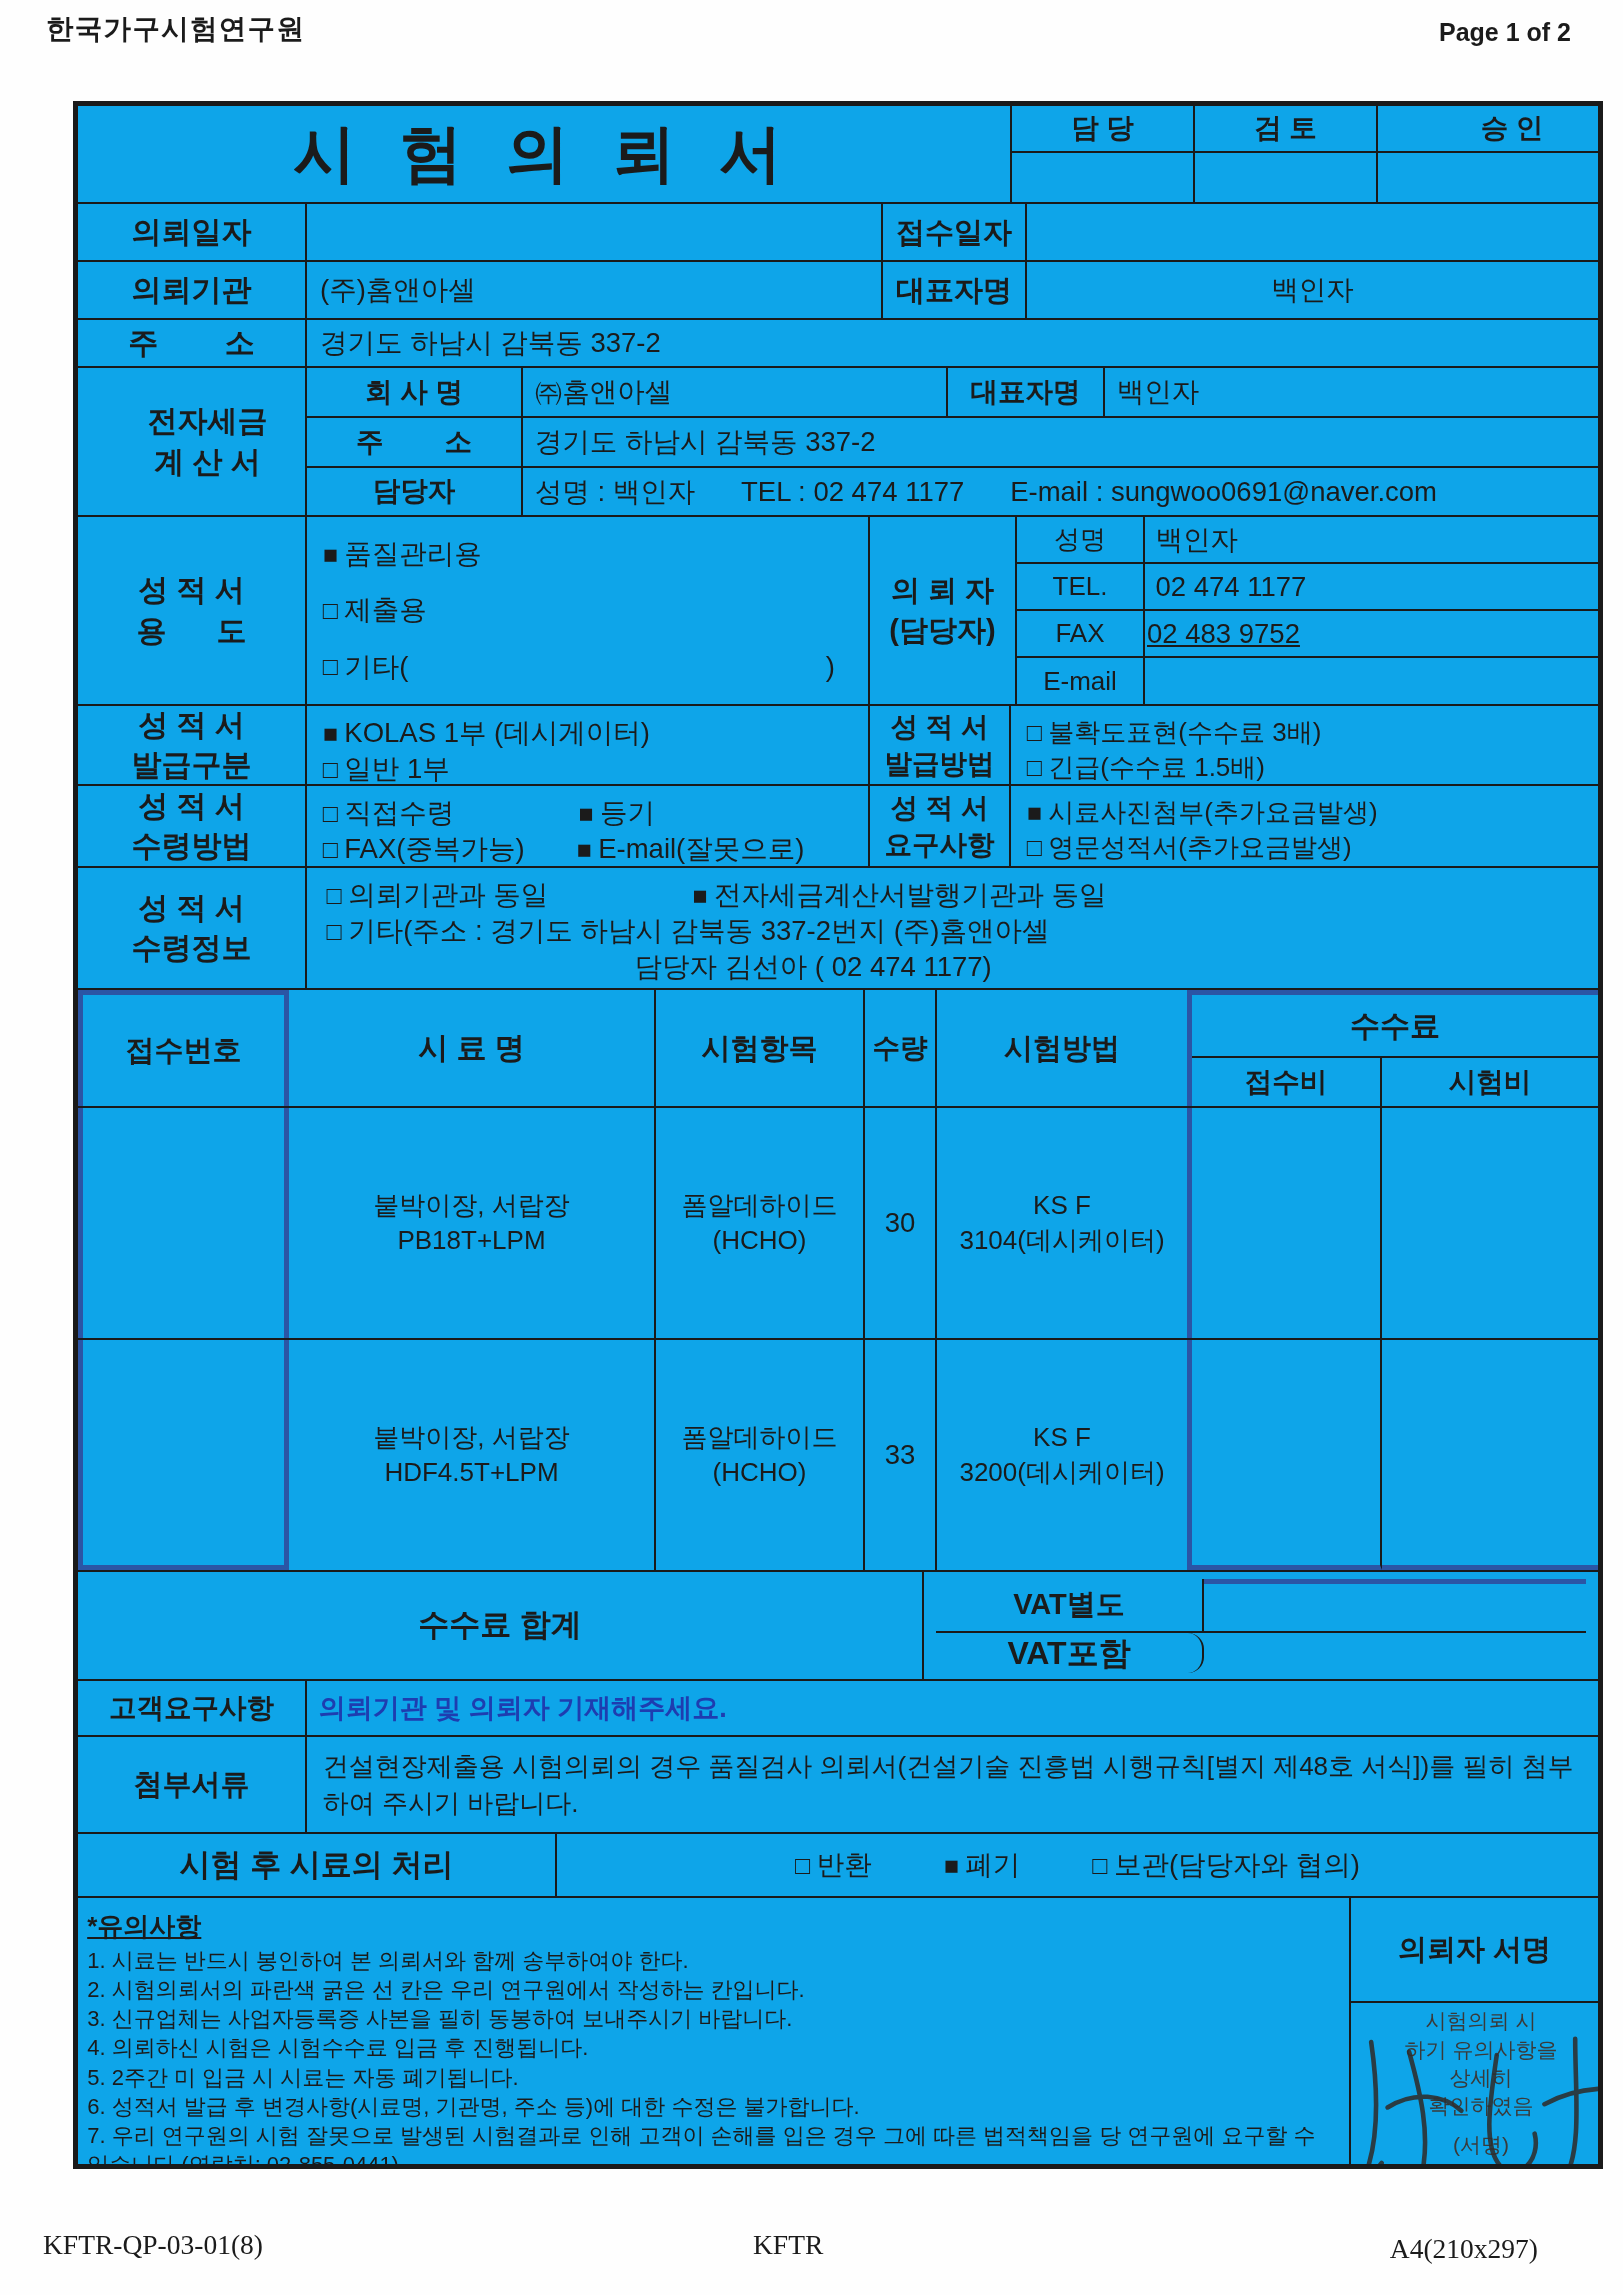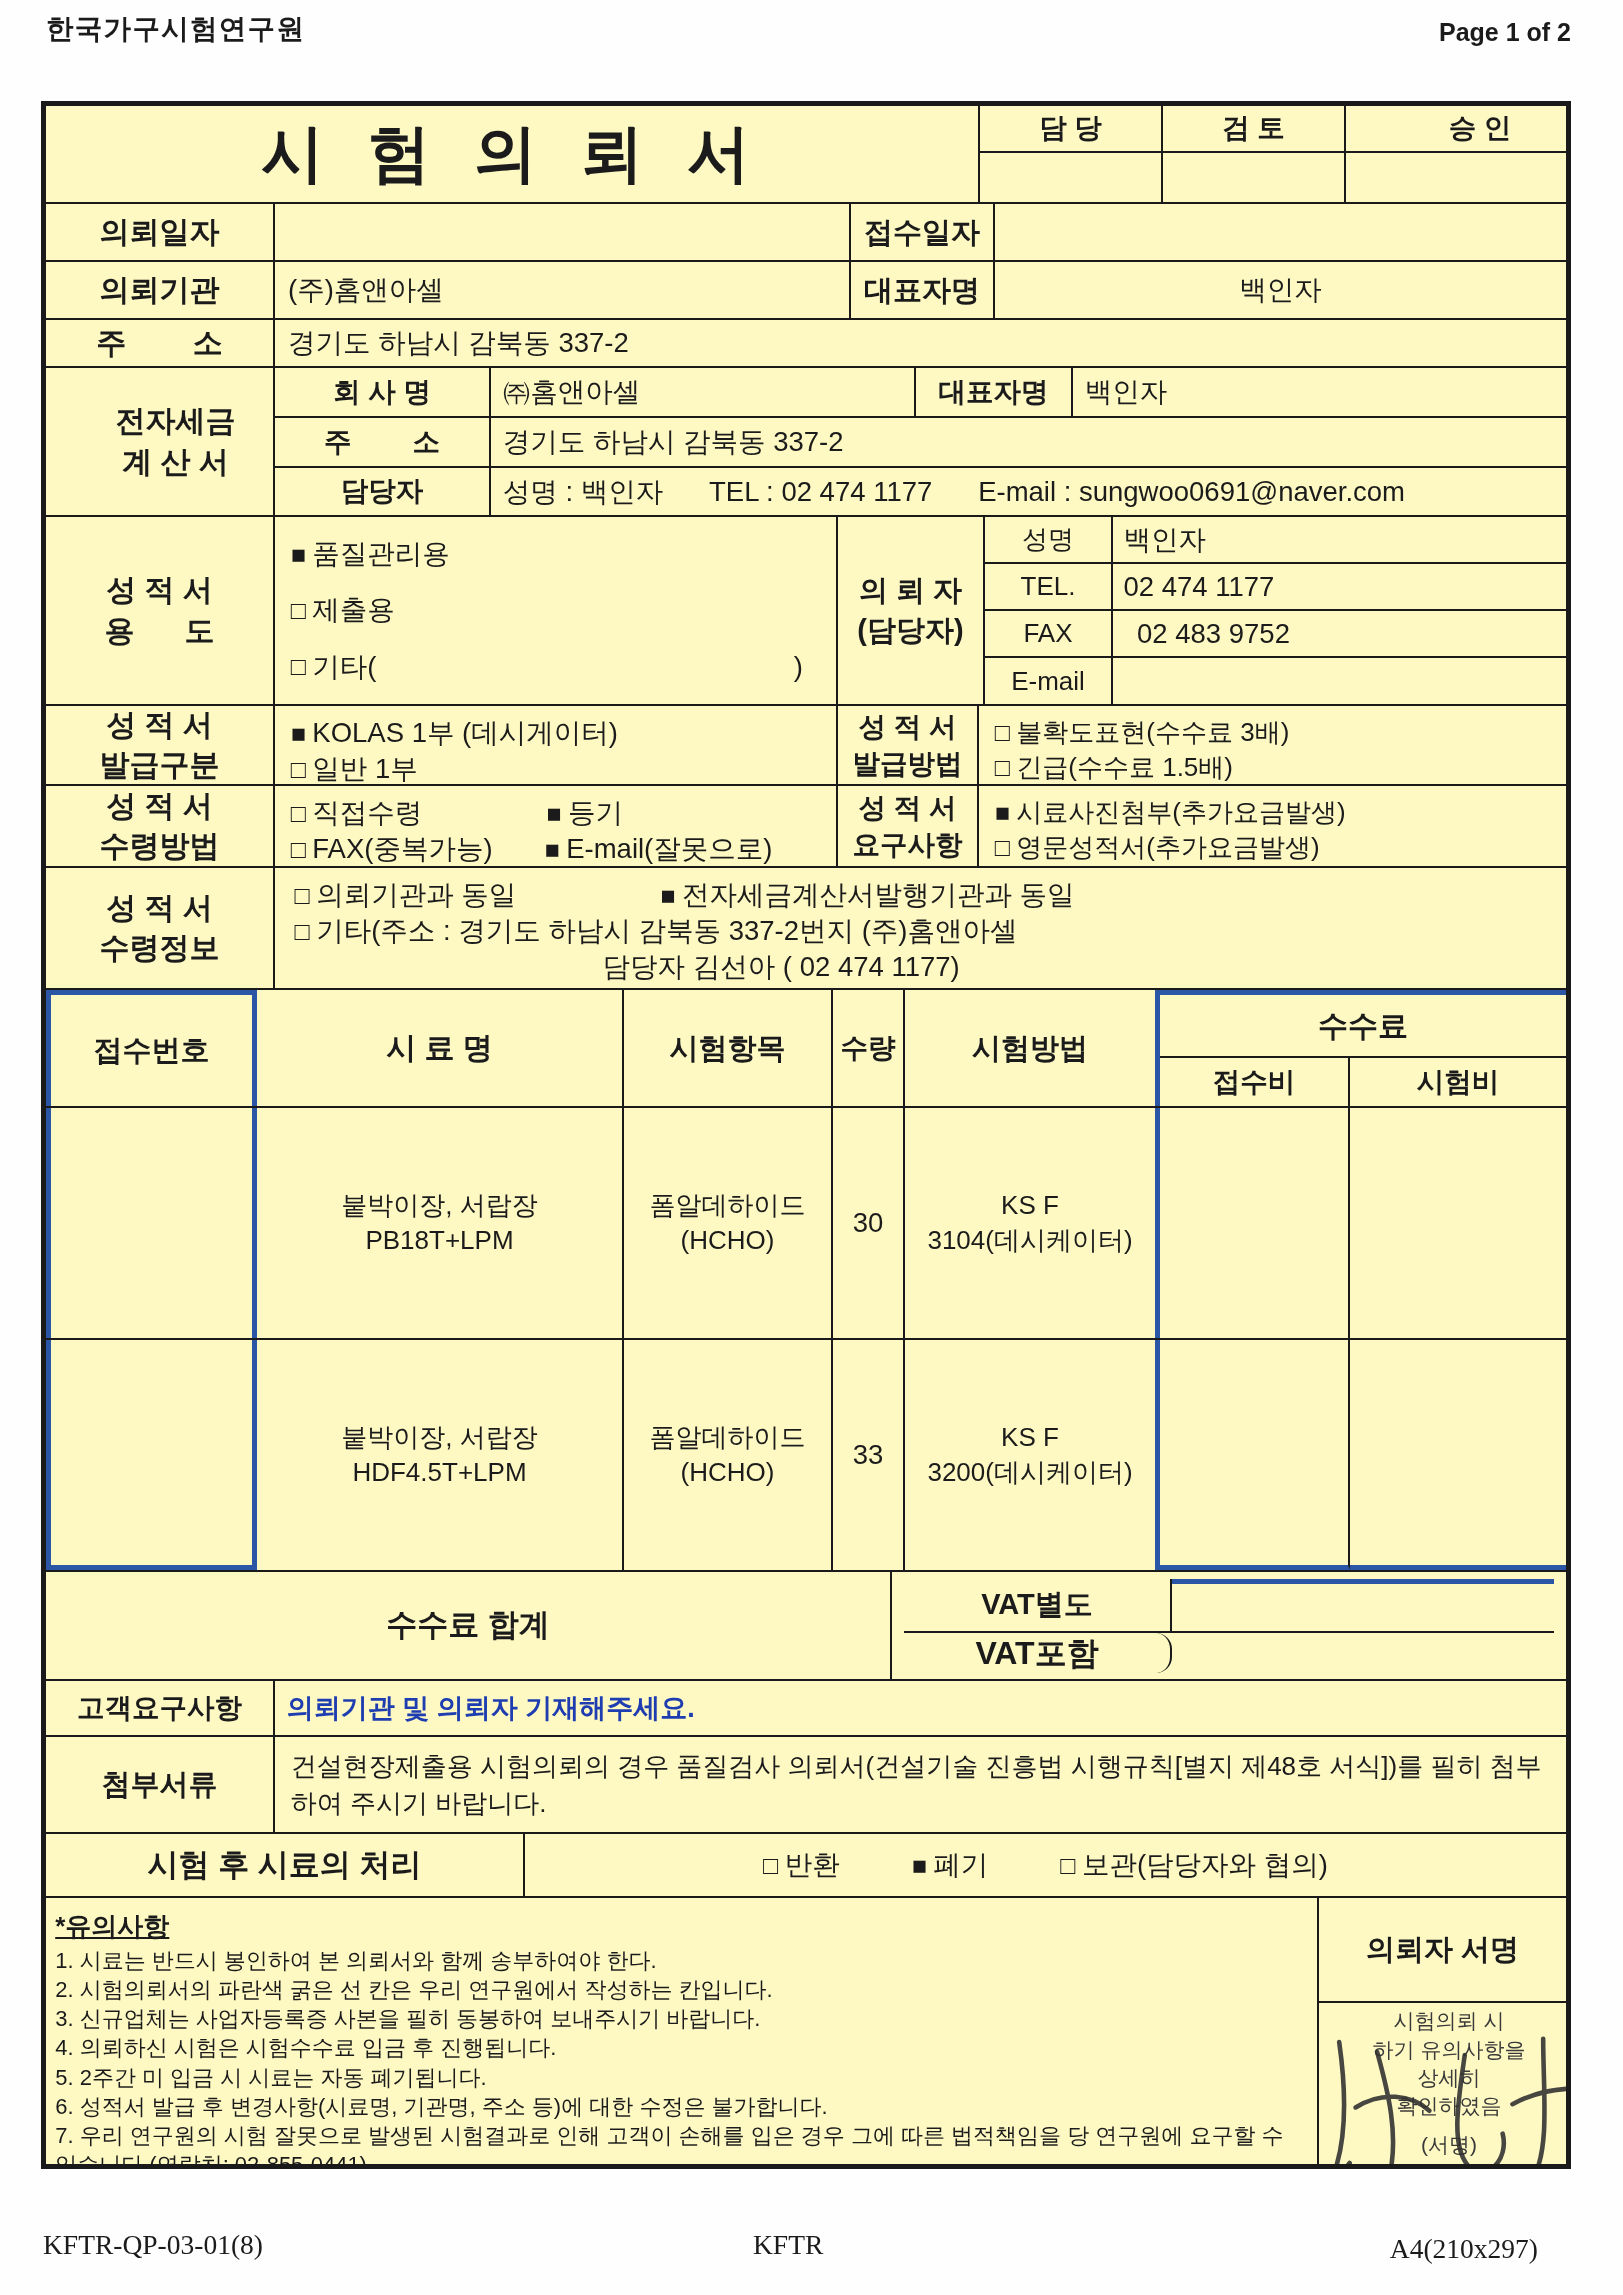--- a/index.html
+++ b/index.html
@@ -16,24 +16,24 @@
     background:#fefefe;
     font-family:"Liberation Sans","DejaVu Sans",sans-serif;
     color:var(--ink);
     overflow:hidden;
   }
   .pre{white-space:pre;}
   .org-name{position:absolute;left:46px;top:10.5px;font-size:27.5px;font-weight:bold;letter-spacing:1.3px;}
   .page-num{position:absolute;right:52px;top:18.3px;font-size:25px;font-weight:bold;}
 
   .form{
-    position:absolute;left:41px;top:101px;width:1520px;
+    position:absolute;left:73px;top:101px;width:1520px;
     border:5.9px solid var(--line);
     box-sizing:content-box;
-    background:#fef9c3;
+    background:#0ea5e9;
   }
   .row{display:flex;box-sizing:border-box;border-bottom:2.6px solid var(--line);position:relative;}
   .row.noline{border-bottom:none;}
   .c{box-sizing:border-box;border-right:2.6px solid var(--line);display:flex;align-items:center;justify-content:center;overflow:hidden;}
   .c.last{border-right:none;flex:1;}
   .c.left{justify-content:flex-start;}
   .lbl{font-weight:bold;font-size:30px;line-height:1.25;text-align:center;}
   .val{font-size:27.5px;}
   .title-cell{font-size:63px;font-weight:bold;letter-spacing:13px;}
   .stack{display:flex;flex-direction:column;}
@@ -163,21 +163,21 @@
           <div class="subrow" style="height:47px;">
             <div class="c val" style="width:128px;border-right-width:2px;font-size:26px;">성명</div>
             <div class="c val left last" style="padding-left:10.5px;">백인자</div>
           </div>
           <div class="subrow" style="height:47px;">
             <div class="c val" style="width:128px;border-right-width:2px;font-size:26px;">TEL.</div>
             <div class="c val left last" style="padding-left:10.5px;">02 474 1177</div>
           </div>
           <div class="subrow" style="height:47px;">
             <div class="c val" style="width:128px;border-right-width:2px;font-size:26px;">FAX</div>
-            <div class="c val left last" style="padding-left:24px;">02 483 9752</div>
+            <div class="c val left last" style="padding-left:2px;text-decoration:underline;">02 483 9752</div>
           </div>
           <div class="subrow nl">
             <div class="c val" style="width:128px;border-right-width:2px;font-size:26px;">E-mail</div>
             <div class="c val left last" style="padding-left:10.5px;"></div>
           </div>
         </div>
       </div>
     </div>
 
     <div class="row" style="height:80px;">

